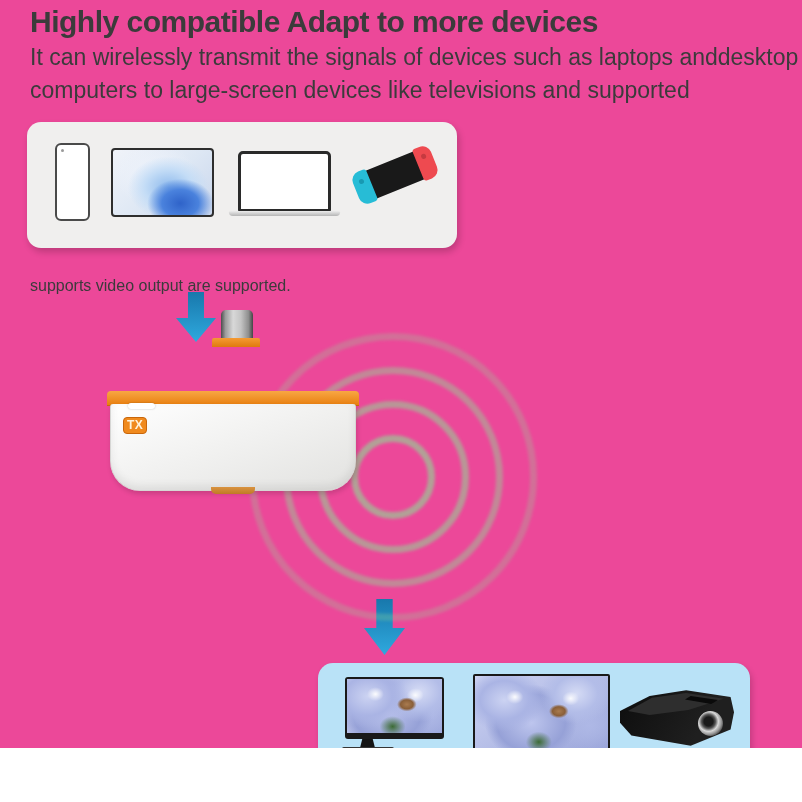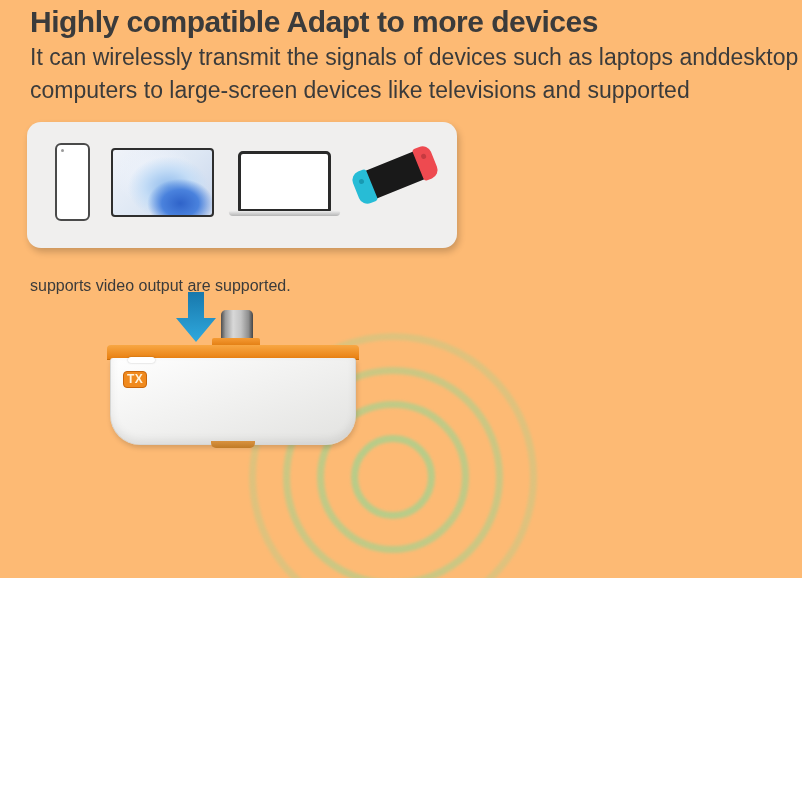--- a/index.html
+++ b/index.html
@@ -1,16 +1,16 @@
 <!DOCTYPE html>
 <html><head>
 <meta charset="utf-8">
 <style>
   html,body{margin:0;padding:0;background:#fff;}
-  .stage{position:relative;width:802px;height:578px;background:#fdba74;overflow:hidden;
+  .stage{position:relative;width:802px;height:748px;background:#ec4899;overflow:hidden;
          font-family:"Liberation Sans",sans-serif;color:#3b3b3b;}
   .abs{position:absolute;}
 
   
   .title{left:30px;top:5px;font-size:30px;font-weight:700;letter-spacing:-0.5px;}
   .sub{left:30px;font-size:23px;}
   .sub1{top:44px;} .sub2{top:77px;}
   .note{left:30px;font-size:16px;line-height:18px;}
   .note1{top:259px;padding-left:4px;} .note2{top:277px;}
 
@@ -45,21 +45,21 @@
   .arrow1{left:176px;top:292px;width:40px;height:50px;}
   .arrow2{left:364px;top:599px;width:41px;height:56px;}
 
   
   .usbc{left:221px;top:310px;width:32px;height:30px;border-radius:5px 5px 0 0;
         background:linear-gradient(90deg,#4d4d4d 0%,#9c9c9c 14%,#d8d8d8 38%,#c4c4c4 62%,#8e8e8e 86%,#454545 100%);}
   .usbc-base{left:212px;top:338px;width:48px;height:9px;border-radius:2px 2px 0 0;
         background:linear-gradient(#f59a33,#e07a0e);}
 
   
-  .dongle{z-index:2;}
+  .dongle{z-index:2;margin-top:46px;}
   .strip{left:0;right:0;top:0;height:14px;border-radius:4px 4px 0 0;
          background:linear-gradient(#f8a743,#e87f10);box-shadow:0 1px 0 #c96c08;}
   .dbody{left:3px;right:3px;top:13px;bottom:0;border:1px solid #d6d6d4;border-top:none;
          background:linear-gradient(160deg,#ffffff 0%,#f2f2f1 45%,#e2e2e0 100%);
          border-radius:3px 3px 30px 30px;box-shadow:inset 0 -4px 8px rgba(0,0,0,.08),1px 3px 5px rgba(0,0,0,.15);}
   .slot{background:#fff;border-radius:3px;box-shadow:0 0 2px rgba(0,0,0,.25);}
   .badge{display:inline-block;font-size:12px;font-weight:700;letter-spacing:.5px;line-height:15px;
          color:#fff3dc;background:#f08a1e;border:1px solid #c9660a;border-radius:4px;padding:0 3px;}
   .tx{left:107px;top:345px;width:252px;height:100px;}
   .tx .slot{left:21px;top:12px;width:27px;height:6px;}

